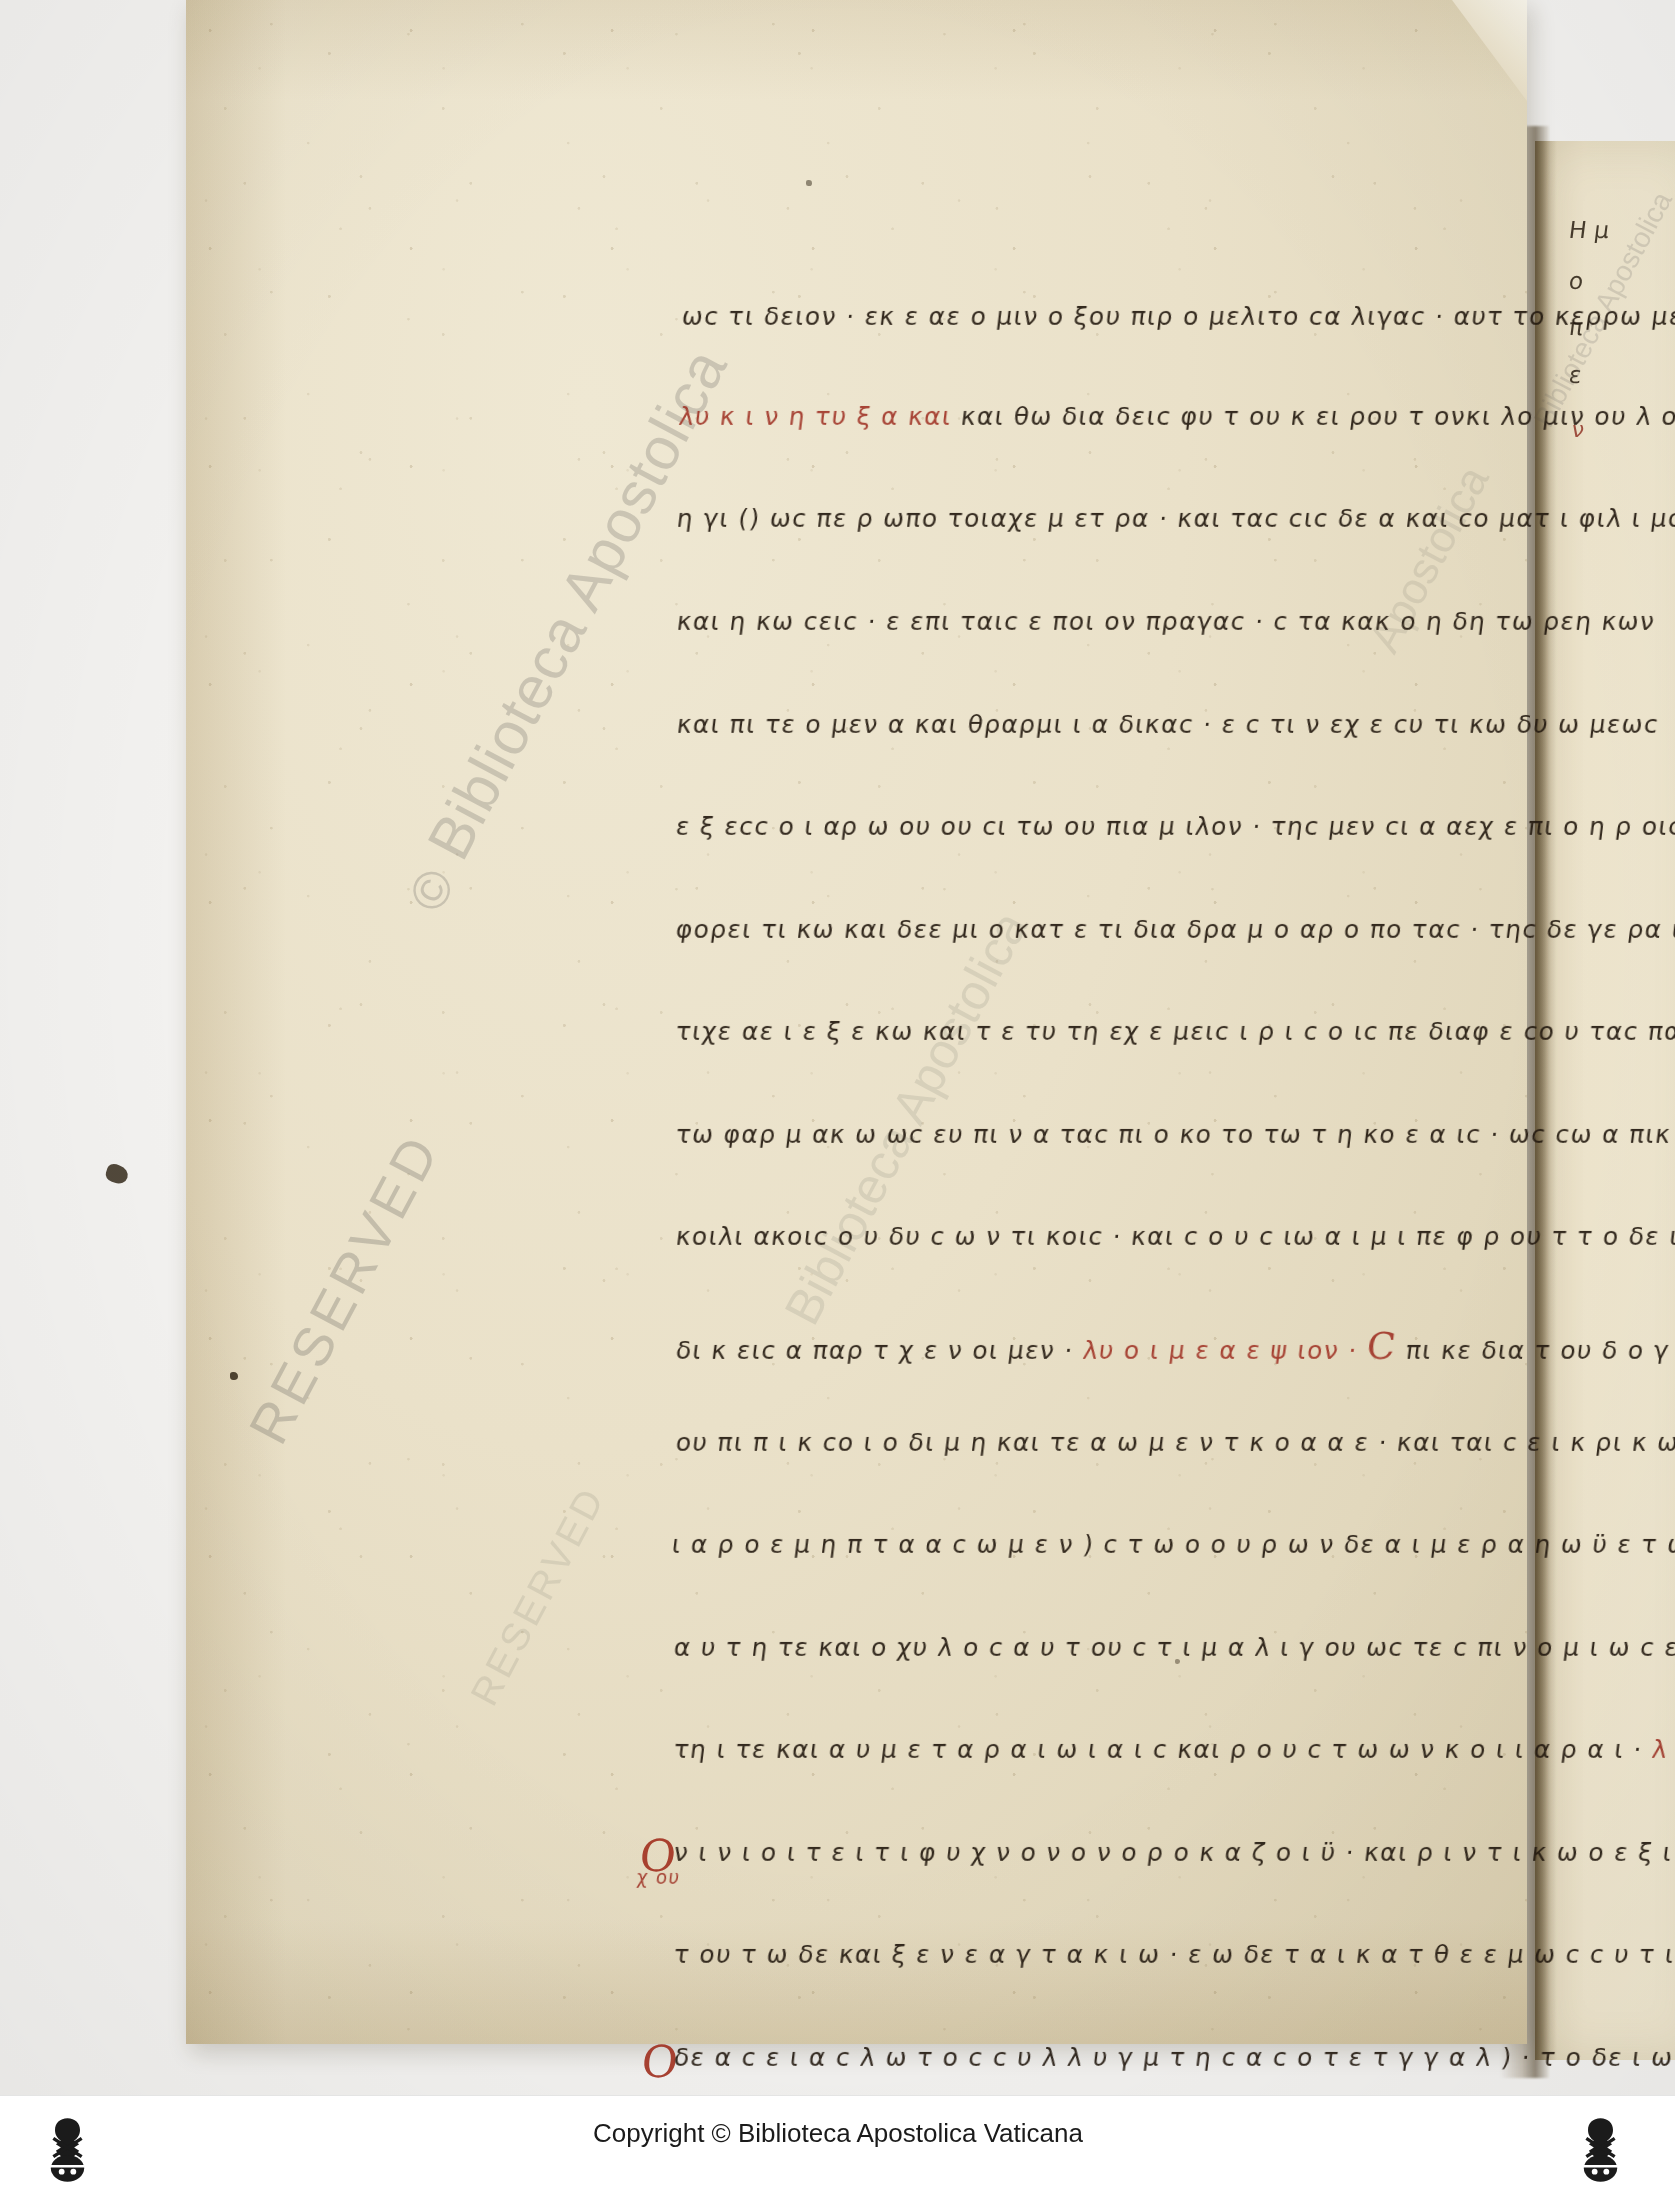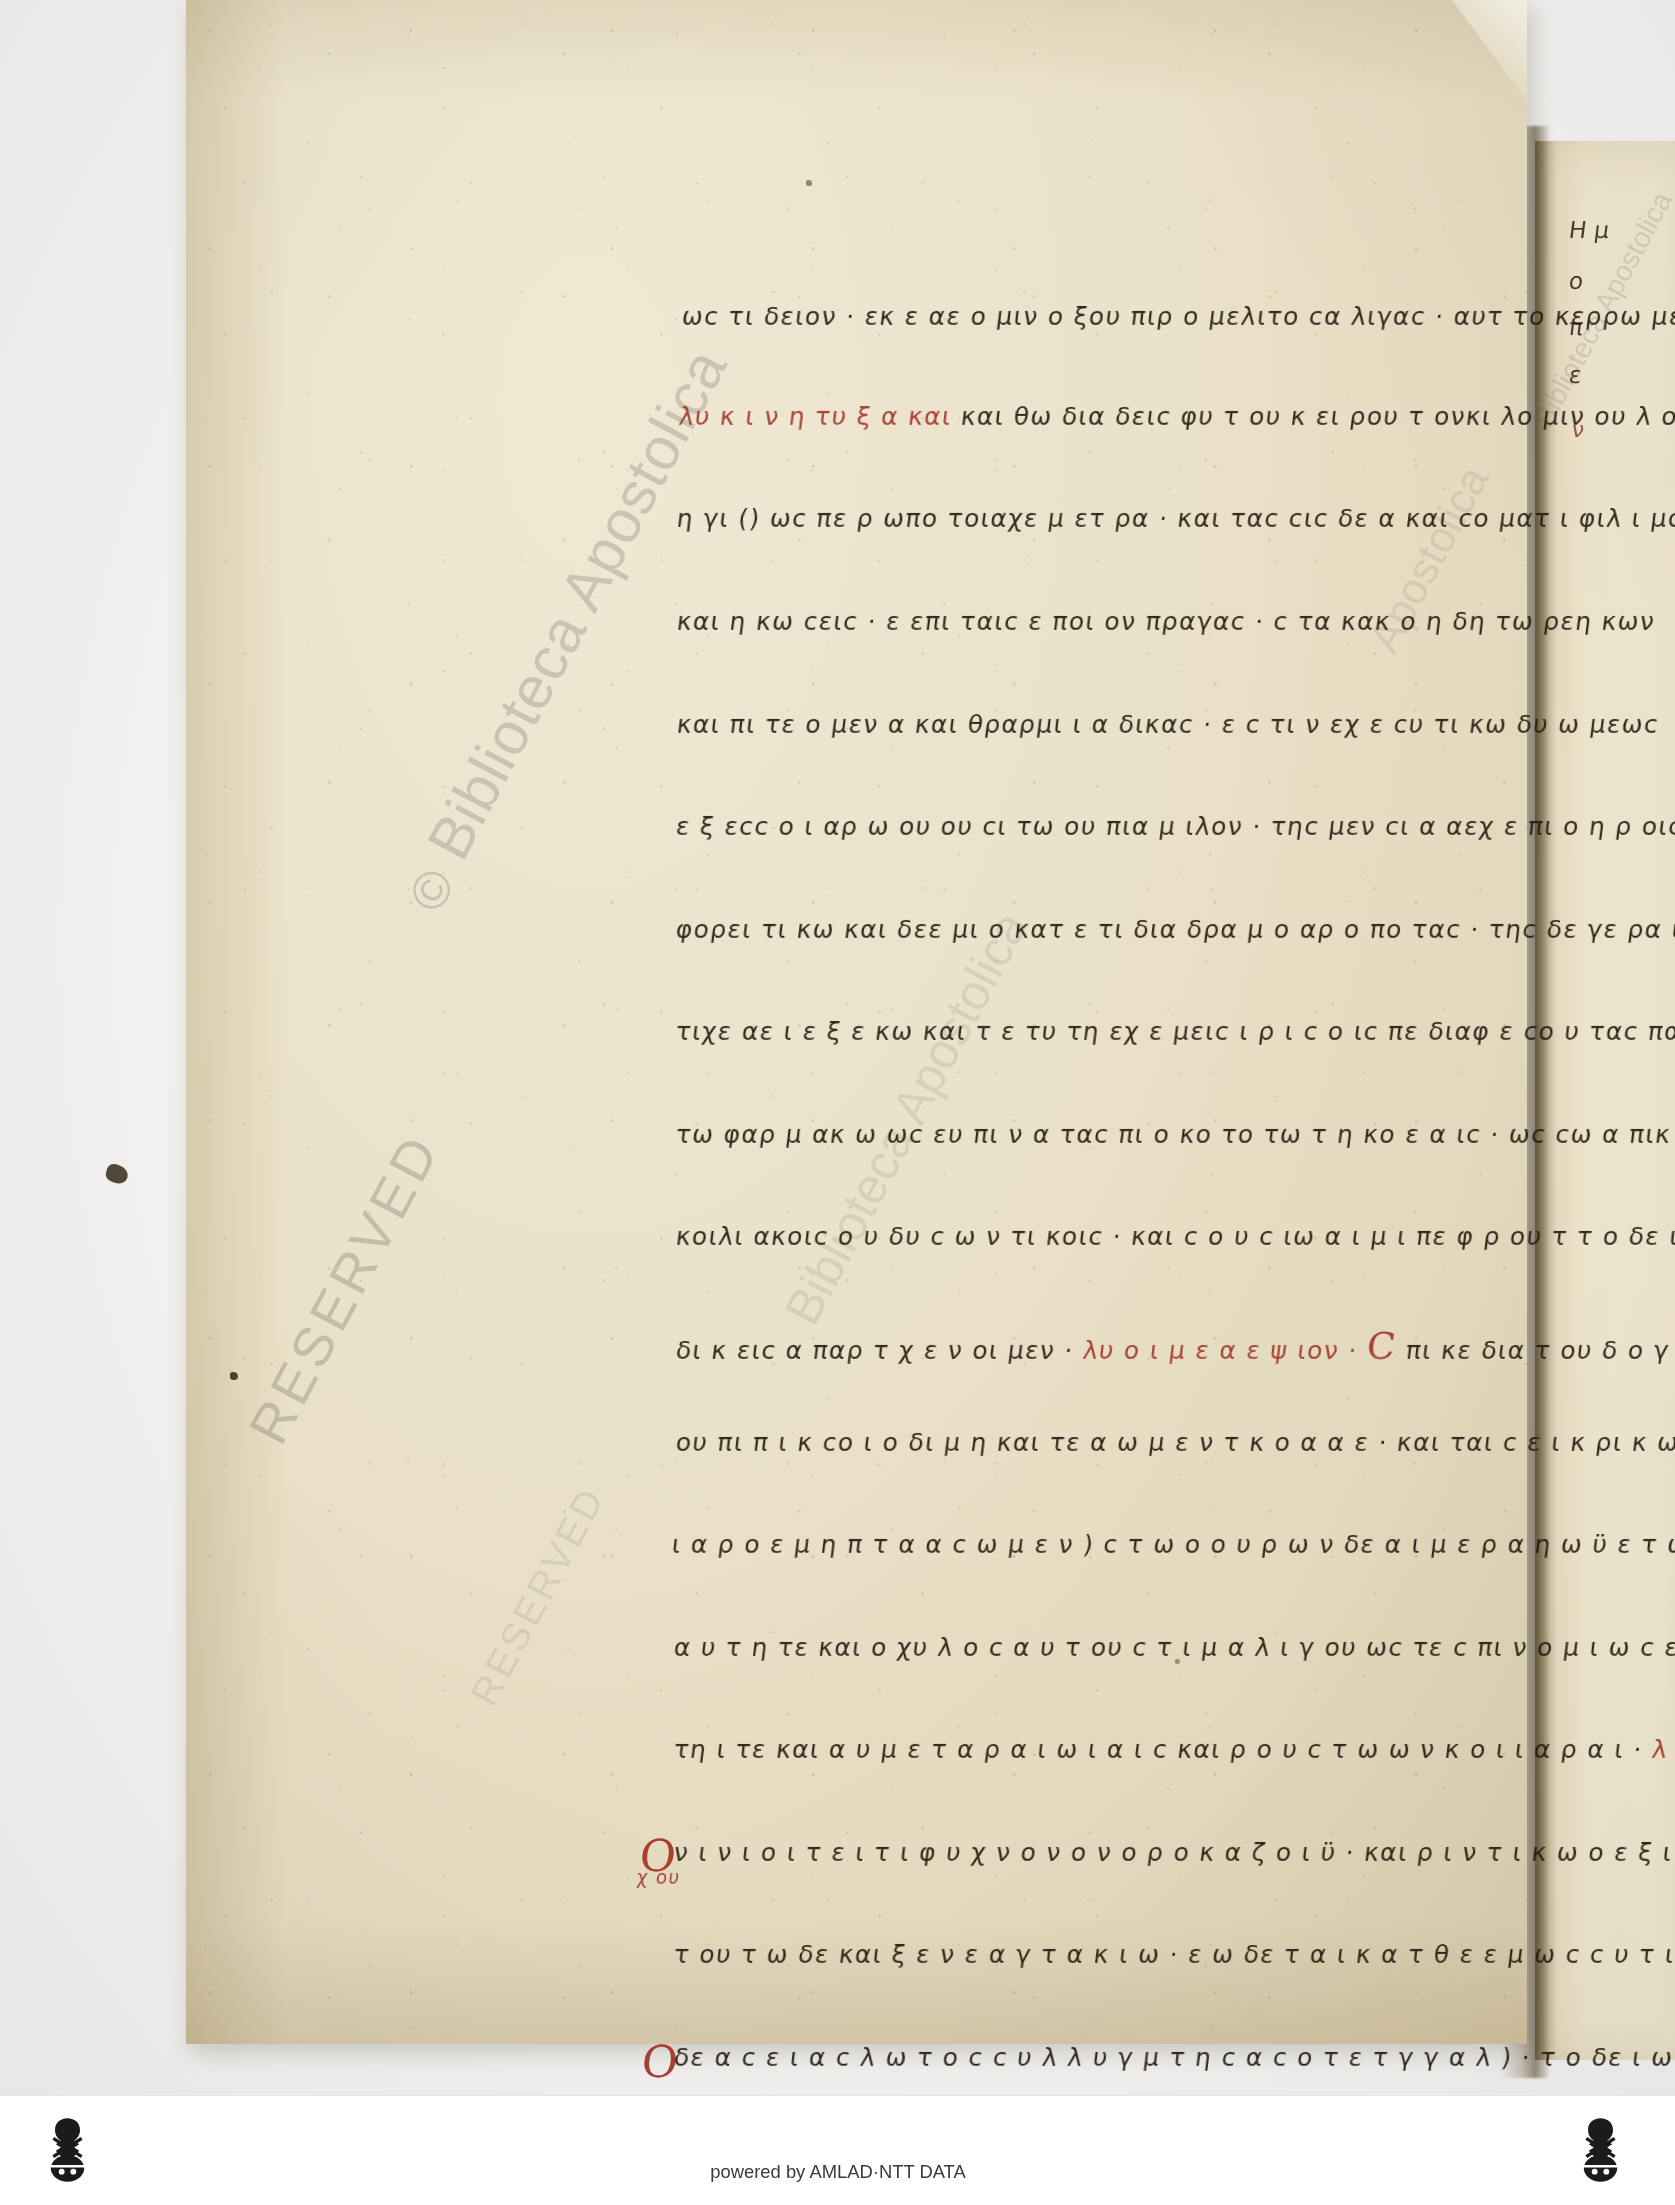--- a/index.html
+++ b/index.html
@@ -396,21 +396,21 @@
         <path d="M39 6 C30 6 24 12 24 20 c0 6 3 10 7 13 l-6 4 6 4 -6 4 c5 6 9 10 14 10 s9-4 14-10 l-6-4 6-4 -6-4 c4-3 7-7 7-13 C54 12 48 6 39 6 z"></path>
         <ellipse cx="39" cy="66" rx="20" ry="16"></ellipse>
         <path d="M19 62 h40 v3 h-40 z" fill="#ffffff"></path>
         <circle cx="32" cy="70" r="3.5" fill="#ffffff"></circle>
         <circle cx="46" cy="70" r="3.5" fill="#ffffff"></circle>
         <path d="M22 30 l34 22 M56 30 l-34 22" stroke="#1b1b1b" stroke-width="4"></path>
       </g>
     </svg>
   </div>
 
-  <div class="powered">powered by AMLAD·NTT DATA</div>
+  <div class="copyright">Copyright © Biblioteca Apostolica Vaticana</div>
 
   <div class="crest right">
     <svg viewBox="0 0 78 88" width="65" height="74" aria-hidden="true">
       <g fill="#1b1b1b">
         <path d="M39 6 C30 6 24 12 24 20 c0 6 3 10 7 13 l-6 4 6 4 -6 4 c5 6 9 10 14 10 s9-4 14-10 l-6-4 6-4 -6-4 c4-3 7-7 7-13 C54 12 48 6 39 6 z"></path>
         <ellipse cx="39" cy="66" rx="20" ry="16"></ellipse>
         <path d="M19 62 h40 v3 h-40 z" fill="#ffffff"></path>
         <circle cx="32" cy="70" r="3.5" fill="#ffffff"></circle>
         <circle cx="46" cy="70" r="3.5" fill="#ffffff"></circle>
         <path d="M22 30 l34 22 M56 30 l-34 22" stroke="#1b1b1b" stroke-width="4"></path>

